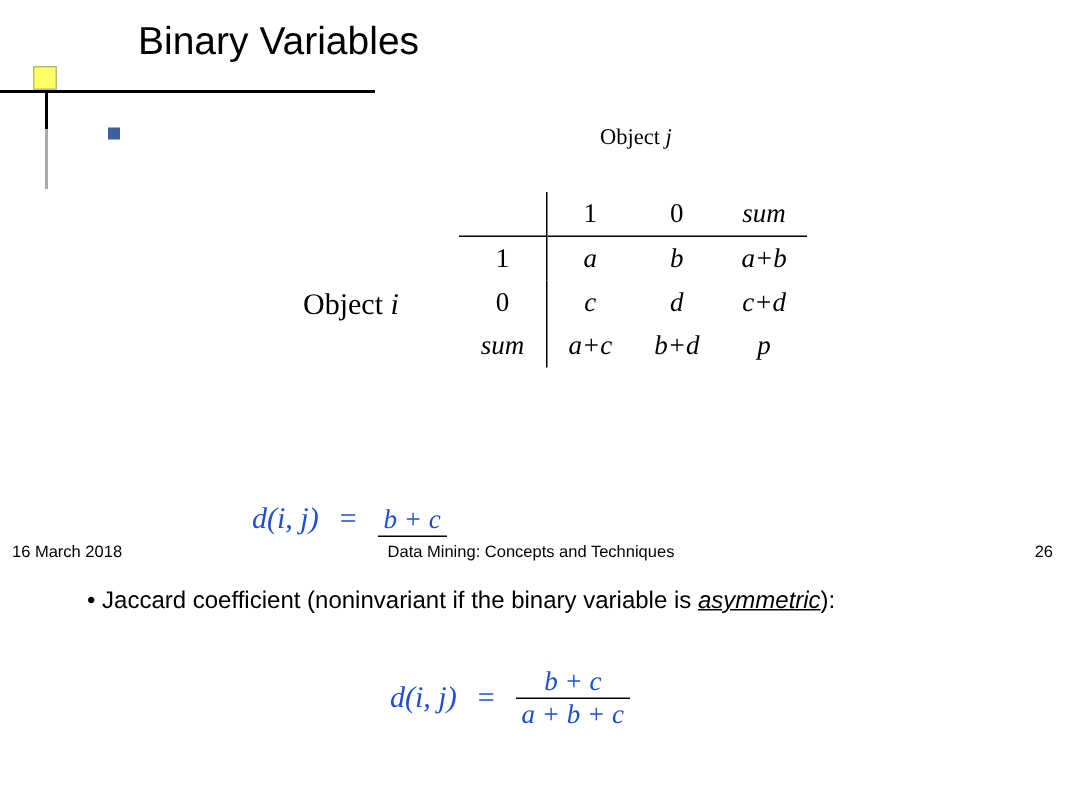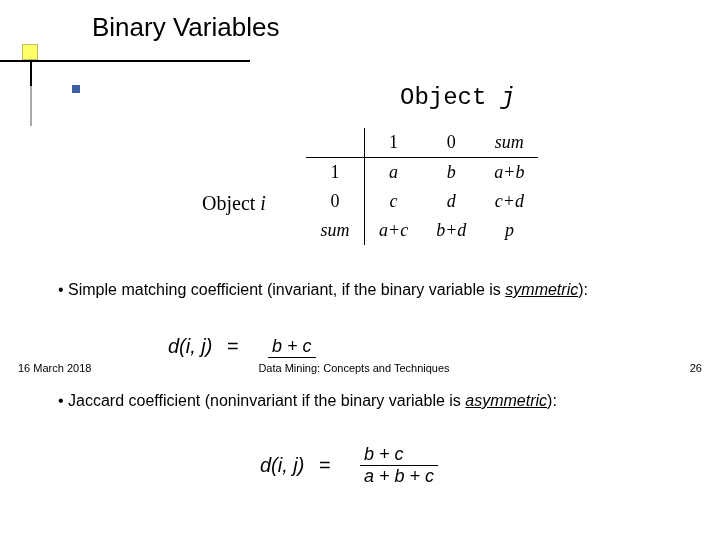--- a/index.html
+++ b/index.html
@@ -81,22 +81,22 @@
     position: absolute;
     left: 72px;
     top: 79px;
     font-size: 17px;
   }
 
   .obj-j {
     position: absolute;
     left: 400px;
     top: 84px;
-    font-family: Liberation Mono, monospace;
-    font-size: 24px;
+    font-family: Liberation Serif, serif;
+    font-size: 15px;
   }
   .obj-i {
     position: absolute;
     left: 202px;
     top: 192px;
     font-family: "Times New Roman", serif;
     font-size: 20px;
   }
   .ital { font-style: italic; }
 
@@ -131,59 +131,59 @@
     display: inline;
   }
   .underital {
     font-style: italic;
     text-decoration: underline;
   }
 
   
   .formula {
     position: absolute;
-    font-family: Liberation Sans, sans-serif;
-    color: #000000;
+    font-family: Liberation Serif, serif;
+    color: #1d4ed8;
     white-space: nowrap;
   }
   .formula .lhs {
     font-style: italic;
     font-size: 20px;
     vertical-align: middle;
   }
   .formula .eq {
     font-size: 20px;
     vertical-align: middle;
     padding: 0 10px;
   }
   .frac {
     display: inline-block;
     vertical-align: middle;
-    margin-left: 15px;
+    text-align: center;
   }
   .frac .num, .frac .den {
     display: block;
     font-style: italic;
     font-size: 18px;
     padding: 0 4px;
   }
   .frac .num {
     border-bottom: 1px solid #000;
   }
 
   
   .footer {
     position: absolute;
     bottom: 10px;
     left: 0;
     width: 100%;
     font-size: 11px;
     font-family: Verdana, Geneva, sans-serif;
   }
-  .footer .date { position: absolute; left: 18px; bottom: 0; }
+  .footer .date { position: absolute; left: 8px; bottom: 0; }
   .footer .mid  { position: absolute; left: 0; right: 12px; text-align: center; bottom: 0; }
   .footer .pg   { position: absolute; right: 18px; bottom: 0; margin-left: 40px; }
 </style>
 </head>
 <body>
 
 <div class="slide">
 
   <div class="title-wrap">
     <div class="deco-square"></div>
@@ -225,23 +225,20 @@
     </tr>
     <tr>
       <td>sum</td>
       <td class="vline">a+c</td>
       <td>b+d</td>
       <td>p</td>
     </tr>
   </tbody>
     </table>
 
-  <div class="body-bullet" style="top:280px;">
-    <span class="lead">• Simple matching coefficient (invariant, if the binary variable is </span><span class="underital">symmetric</span><span>):</span>
-  </div>
 
   <div class="formula" style="left:168px; top:335px;">
     <span class="lhs">d(i, j)</span>
     <span class="eq">=</span>
     <span class="frac">
       <span class="num">b + c</span>
     </span>
   </div>
 
   <div class="body-bullet" style="top:391px;">

